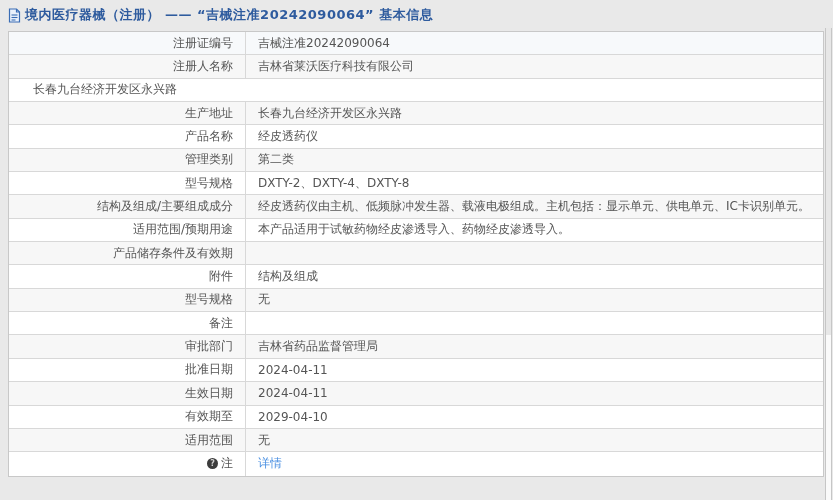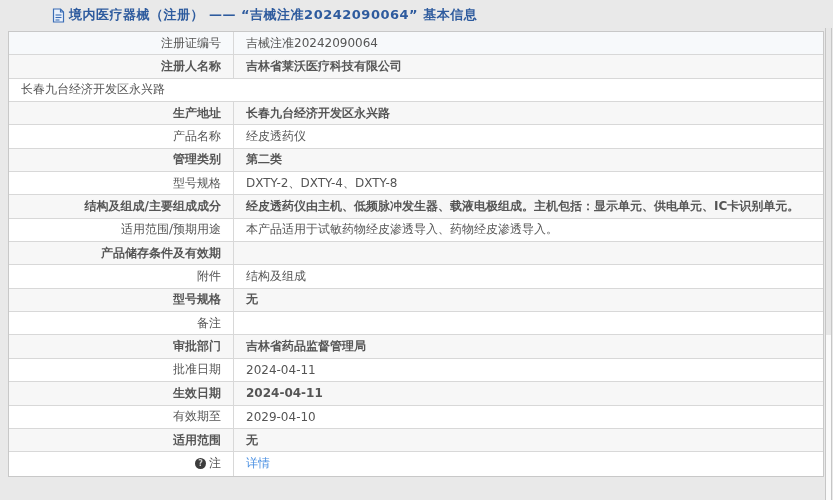--- a/index.html
+++ b/index.html
@@ -13,41 +13,41 @@
   .page { position: relative; width: 833px; height: 500px; }
 
   
   .header {
     position: absolute; left: 0; top: 0; right: 0; height: 30px;
     display: flex; align-items: center;
     padding-left: 8px;
     color: var(--header-text, #2e5b9e);
     font-size: 13px; font-weight: bold;
     letter-spacing: 0.5px;
-    margin-left: 44px;
   }
   .doc-icon { display: inline-flex; margin-right: 4px; }
 
   
   .reg-table {
     position: absolute; left: 8px; top: 31px;
     width: 816px;
     border: 1px solid #c8c8c8;
     background: #fff;
   }
   .row {
     display: flex;
     height: 23.35px;
     border-bottom: 1px solid #d8d8d8;
     background: #ffffff;
     font-size: 12px;
     color: var(--text, #555);
+    padding-left: 12px;
   }
   .row:last-child { border-bottom: none; }
-  .row.alt { background: var(--row-alt, #f7f7f7); font-weight: bold; }
+  .row.alt { background: var(--row-alt, #f7f7f7); }
   .row.first { background: var(--row-first, #f7f9fb); }
   .cell { display: flex; align-items: center; overflow: hidden; white-space: nowrap; }
   .cell.label {
     width: 225px;
     justify-content: flex-end;
     padding-right: 12px;
     border-right: 1px solid #d8d8d8;
   }
   .cell.value { flex: 1; padding-left: 12px; }
   .cell.value a {

